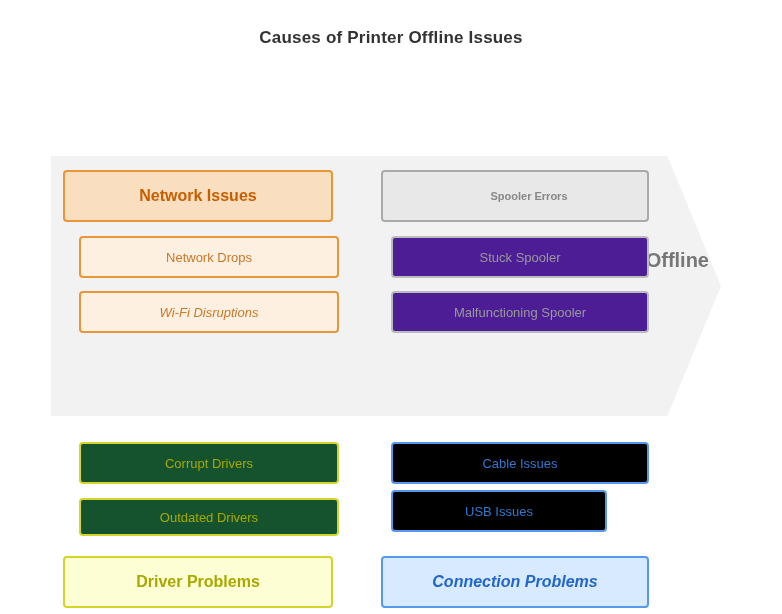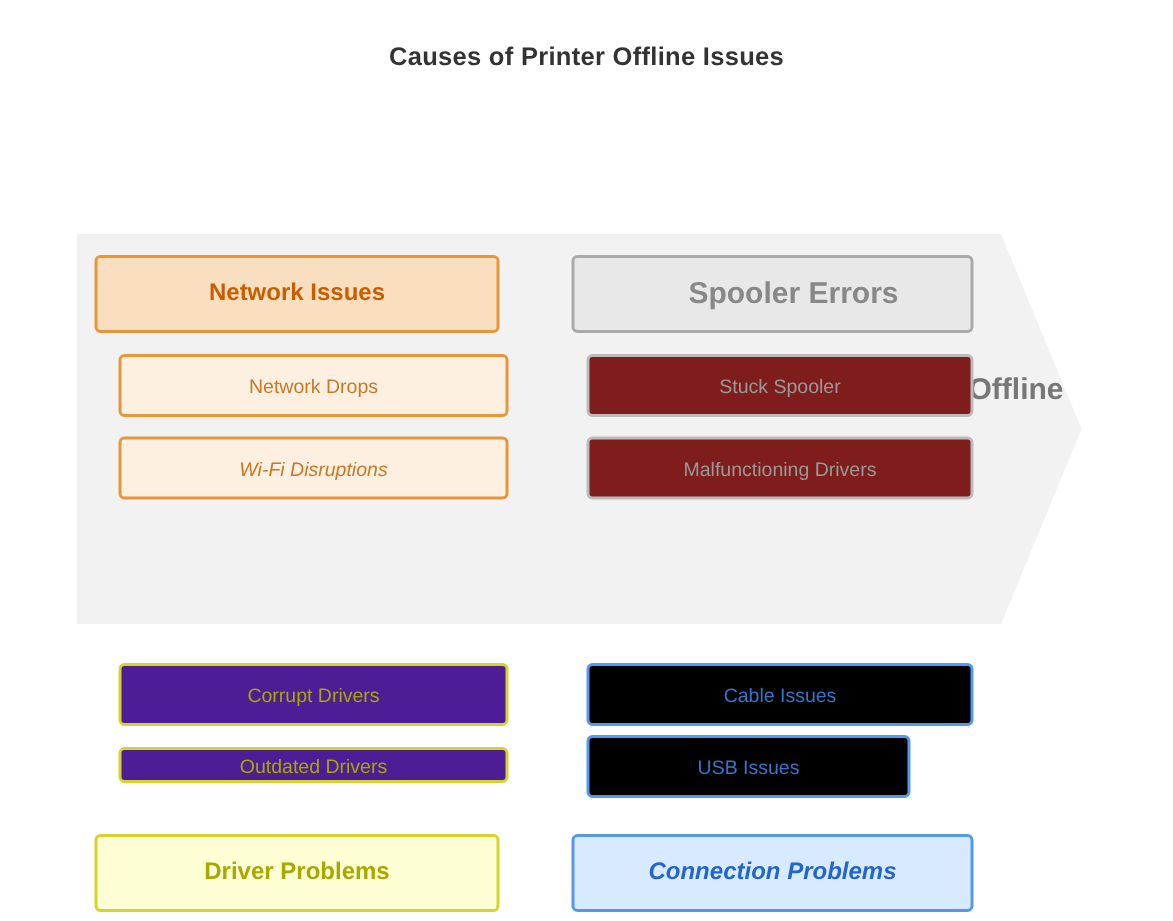--- a/index.html
+++ b/index.html
@@ -83,40 +83,40 @@
       color: #c97828;
       font-size: 13px;
     }
 
     
     .box-gray-main {
       background: #e8e8e8;
       border: 2px solid #aaa;
       color: #888;
       font-weight: 700;
-      font-size: 20px;
+      font-size: 11px;
       padding-left: 36px;
     }
     .box-gray-sub {
-      background: #7f1d1d;
+      background: #4c1d95;
       border: 2px solid #bbb;
       color: #999;
       font-size: 13px;
     }
 
     
     .box-yellow-main {
       background: #fefed4;
       border: 2px solid #d4d42a;
       color: #a8a800;
       font-weight: 700;
       font-size: 16px;
     }
     .box-yellow-sub {
-      background: #4c1d95;
+      background: #14532d;
       border: 2px solid #d4d42a;
       color: #a8a800;
       font-size: 13px;
     }
 
     
     .box-blue-main {
       background: #d8eaff;
       border: 2px solid #5599ee;
       color: #2266cc;
@@ -155,28 +155,28 @@
 
     <div class="box box-gray-main" style="left:360px; top:104px; width:268px; height:52px;">
       <span>Spooler Errors</span>
     </div>
 
     <div class="box box-gray-sub" style="left:370px; top:170px; width:258px; height:42px;">
       <span>Stuck Spooler</span>
     </div>
 
     <div class="box box-gray-sub" style="left:370px; top:225px; width:258px; height:42px;">
-      <span>Malfunctioning Drivers</span>
+      <span>Malfunctioning Spooler</span>
     </div>
 
     <div class="box box-yellow-sub" style="left:58px; top:376px; width:260px; height:42px;">
       <span>Corrupt Drivers</span>
     </div>
 
-    <div class="box box-yellow-sub" style="left:58px; top:432px; width:260px; height:24px;">
+    <div class="box box-yellow-sub" style="left:58px; top:432px; width:260px; height:38px;">
       <span>Outdated Drivers</span>
     </div>
 
     <div class="box box-yellow-main" style="left:42px; top:490px; width:270px; height:52px;">
       <span>Driver Problems</span>
     </div>
 
     <div class="box box-blue-sub" style="left:370px; top:376px; width:258px; height:42px;">
       <span>Cable Issues</span>
     </div>

